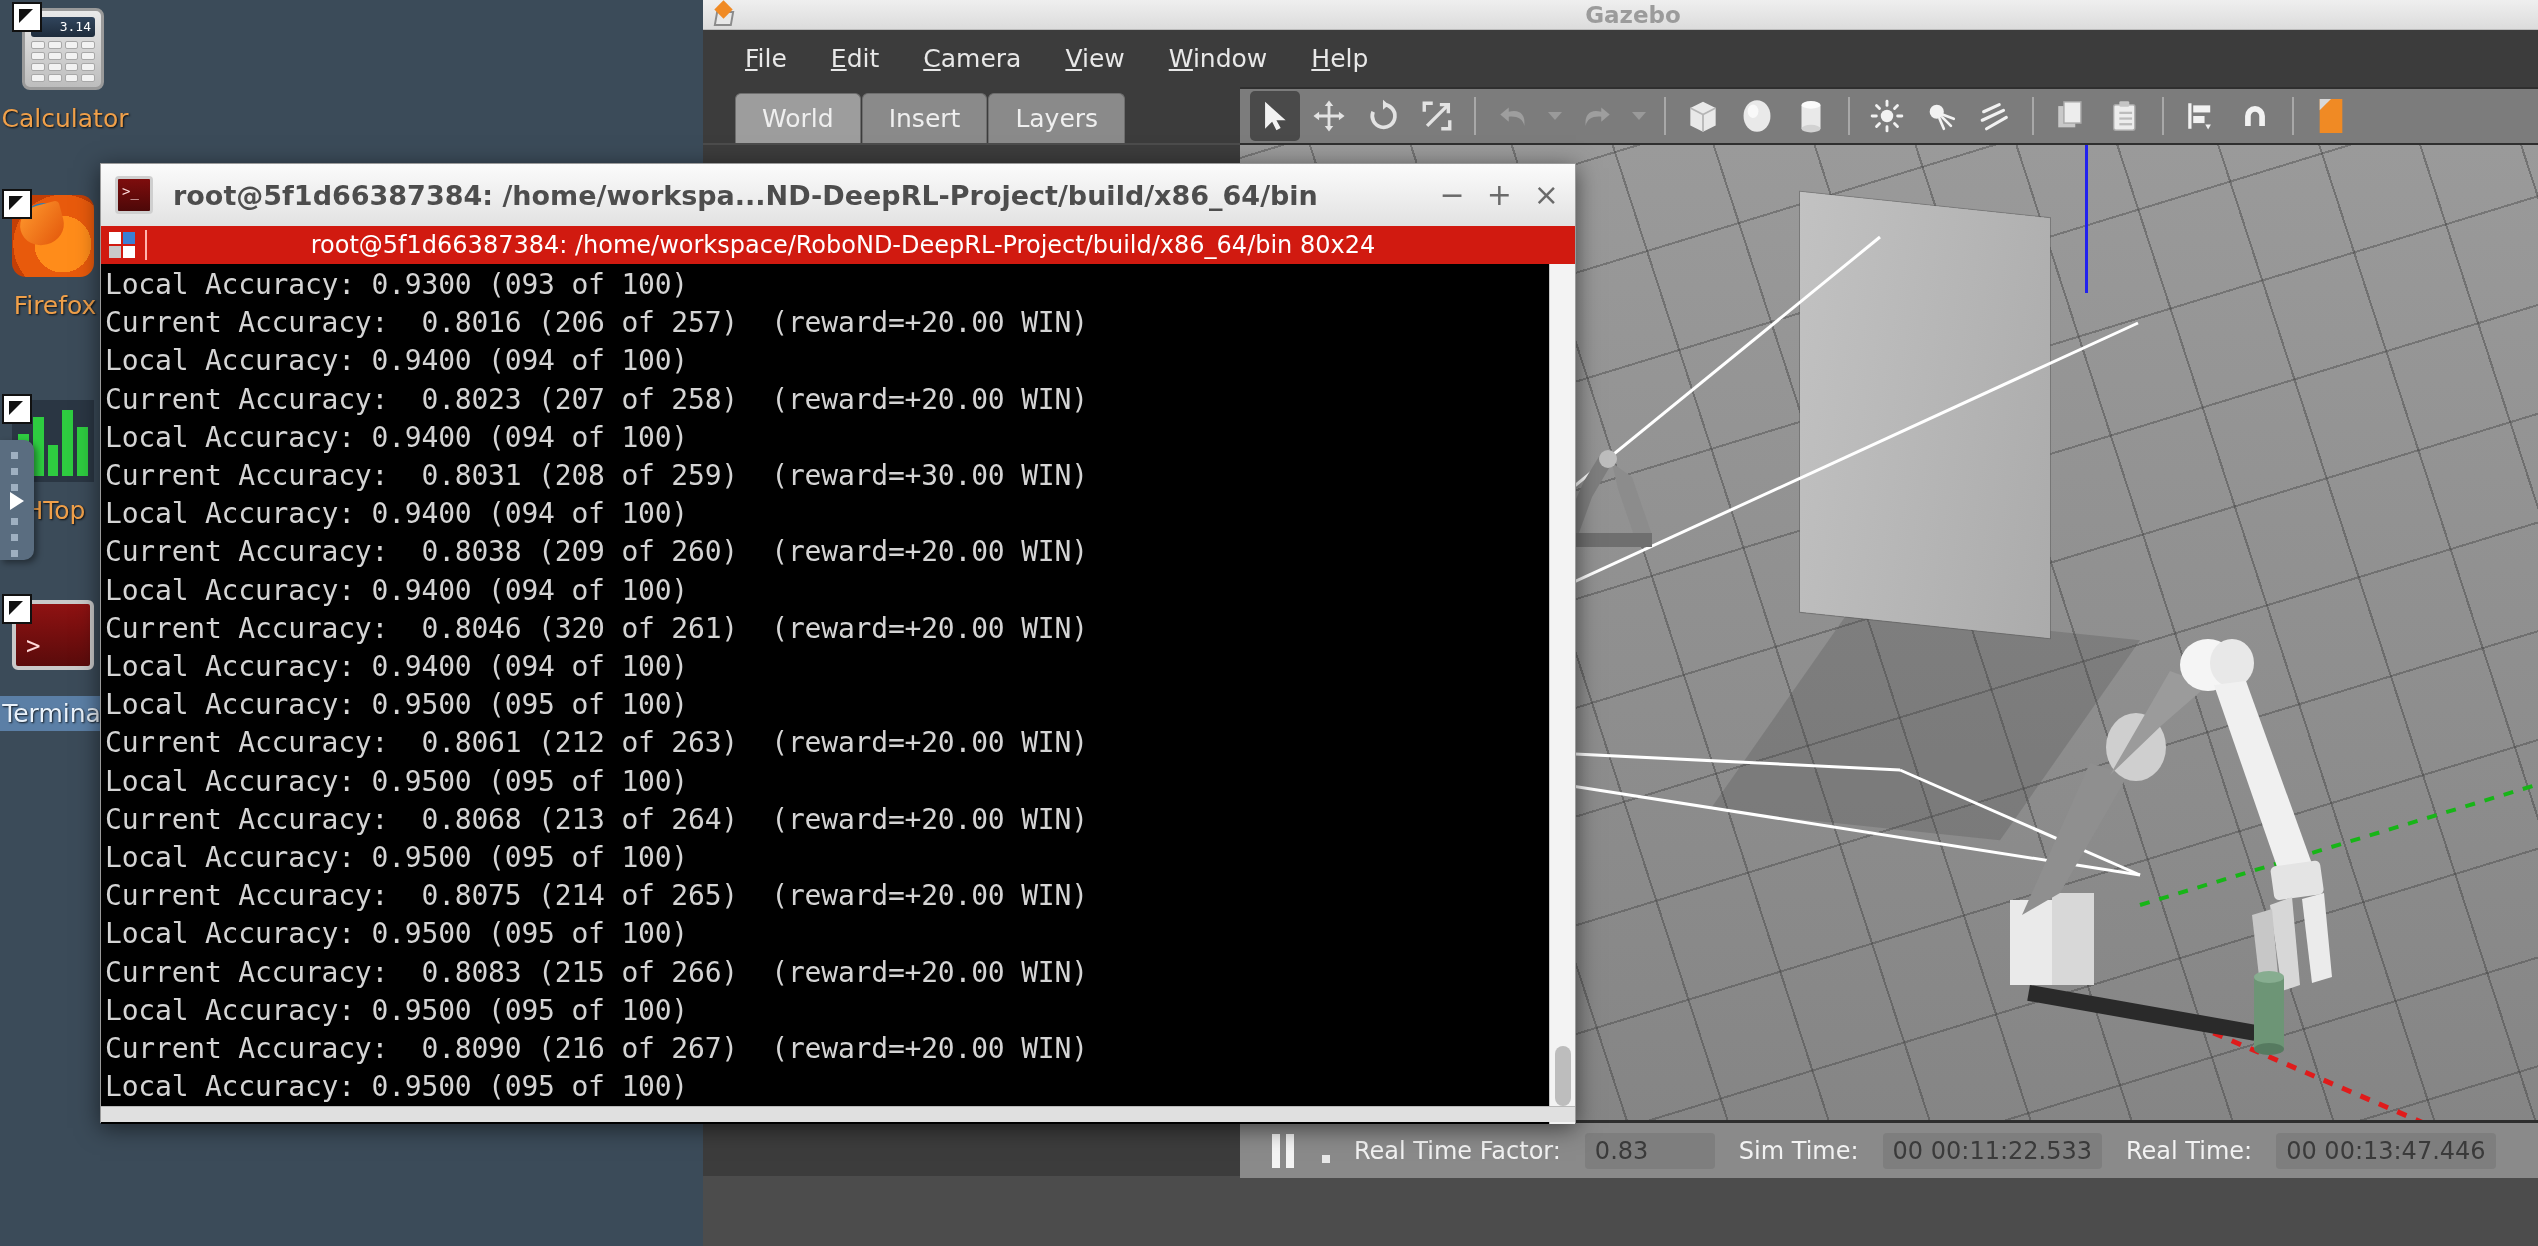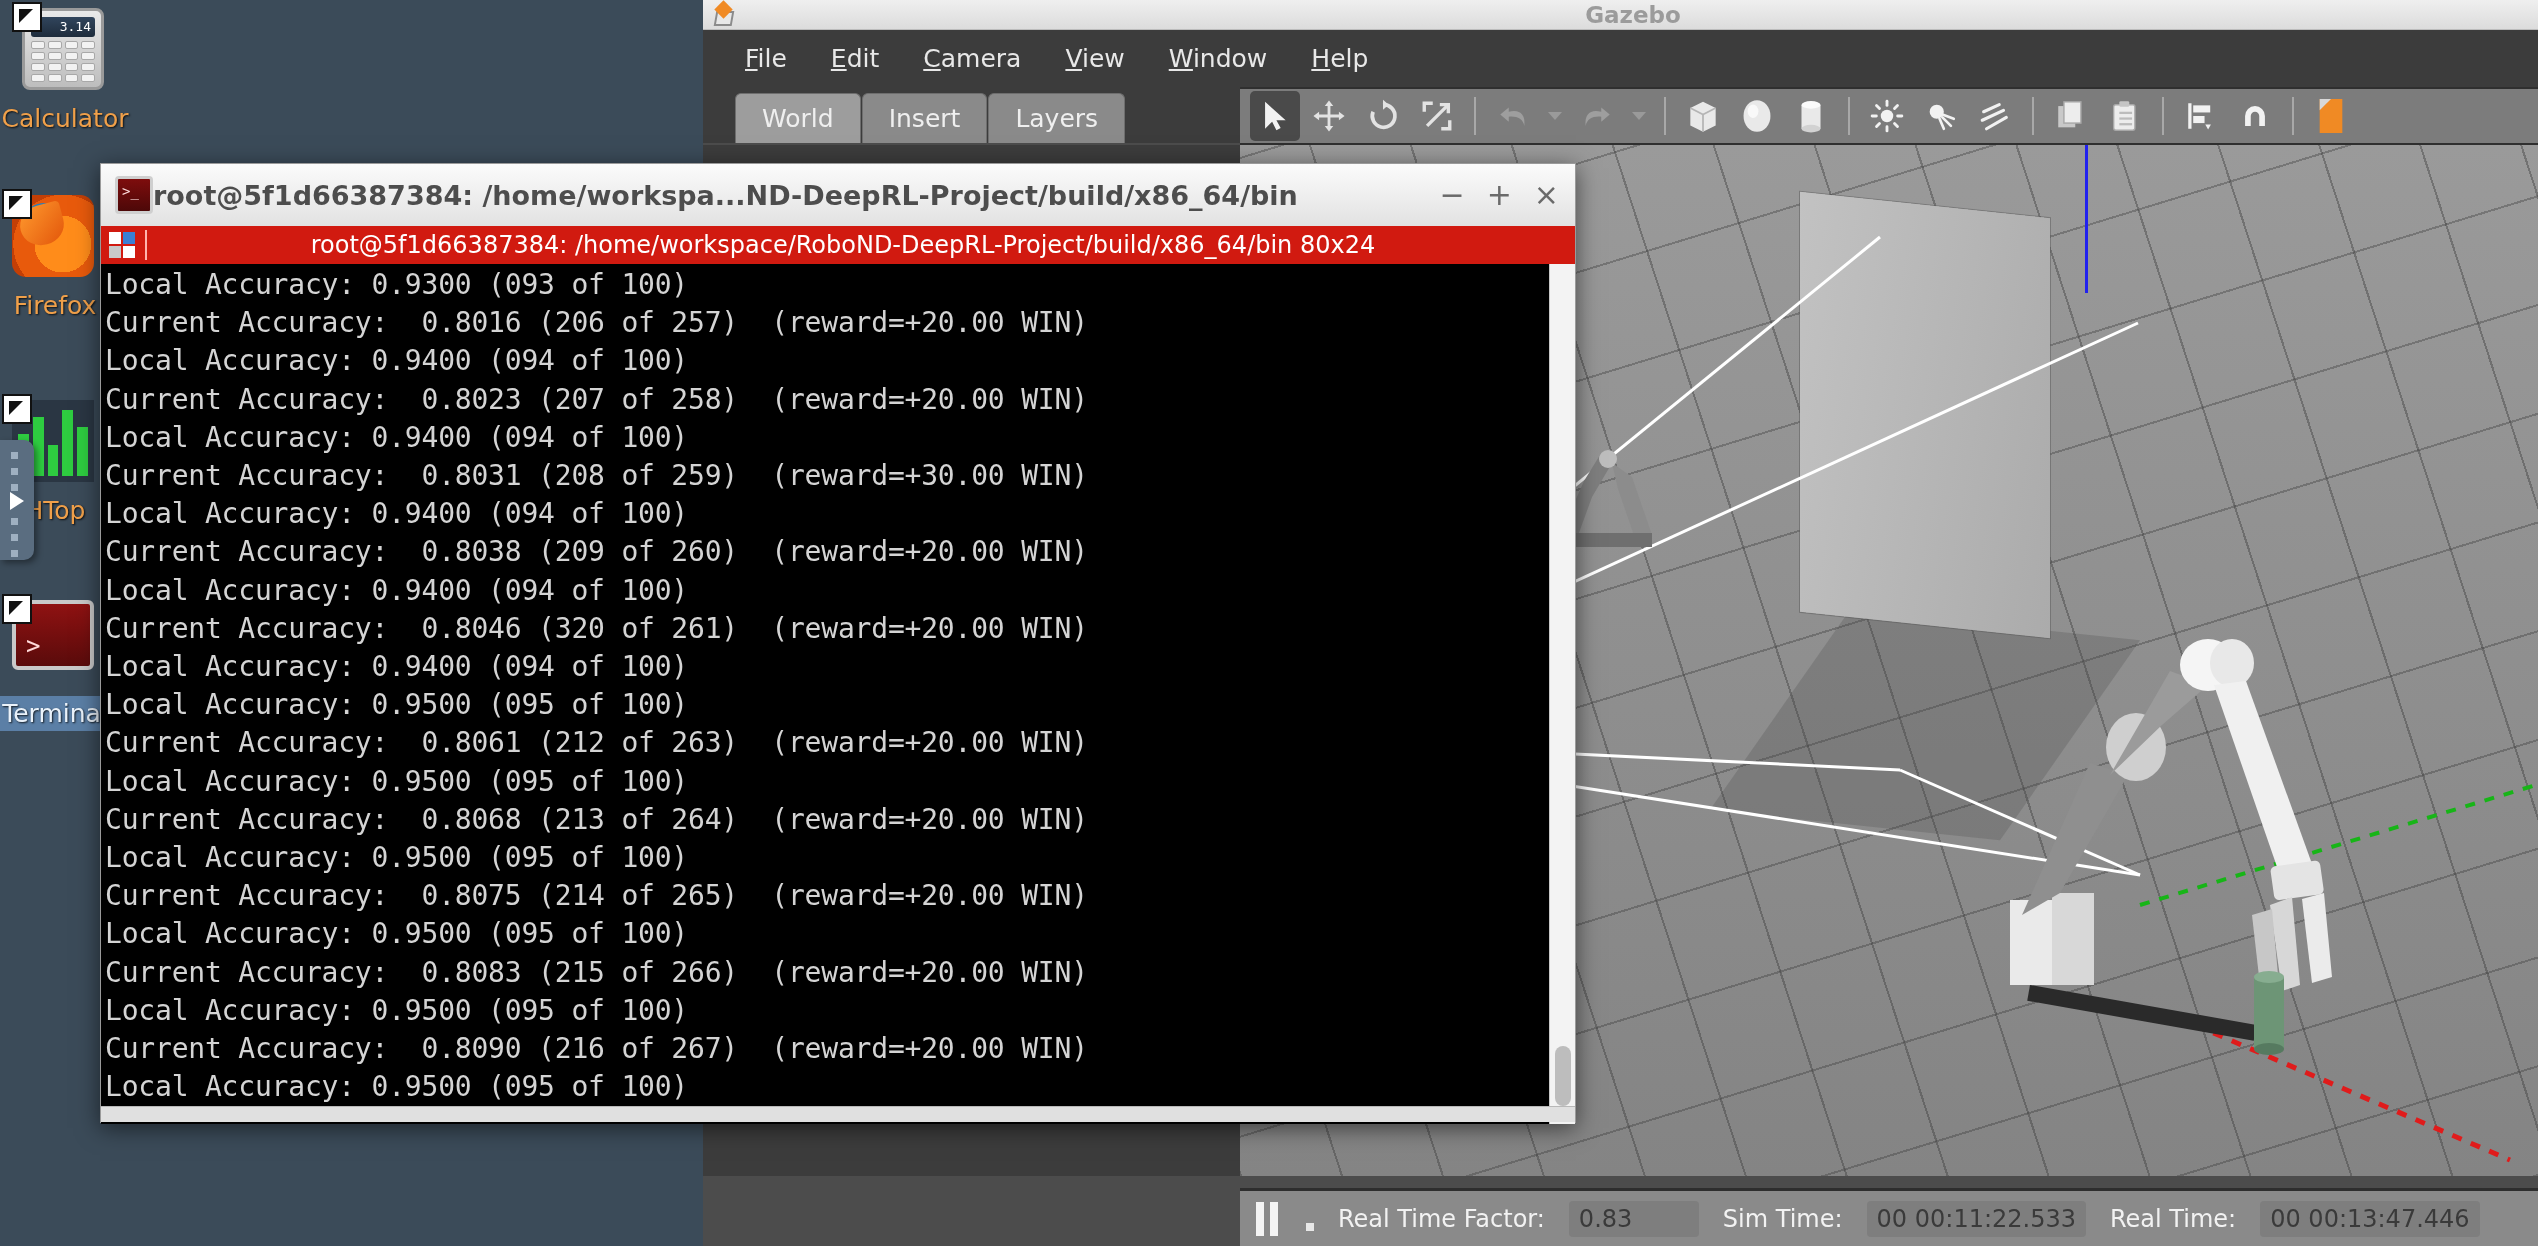--- a/index.html
+++ b/index.html
@@ -312,26 +312,26 @@
   #scene svg.frustum { position: absolute; inset: 0; }
   #scene .arm-svg { position: absolute; left: 700px; top: 340px; }
   #scene .axis-blue {
     position: absolute; left: 845px; top: 0; width: 3px; height: 148px;
     background: #2222ee;
   }
 
   
   #gz-status {
     position: absolute;
-    left: 537px; top: 1188px;
+    left: 537px; top: 1120px;
     width: 1298px; height: 58px;
     background: #8a8a8a;
     border-top: 3px solid #2e2e2e;
     display: flex; align-items: center;
-    padding-left: 16px;
+    padding-left: 32px;
     gap: 24px;
   }
   #gz-status .pause {
     width: 26px; height: 34px;
     display: flex; gap: 6px;
   }
   #gz-status .pause i { width: 8px; background: #f4f4f4; display: block; }
   #gz-status .dot { width: 8px; height: 8px; background: #e8e8e8; margin-top: 16px; }
   #gz-status .lbl {
     font-size: 24px; color: #f2f2f2;
@@ -372,20 +372,21 @@
     position: relative;
     flex: none;
   }
   #term-titlebar .ticon::after {
     content: ">_";
     position: absolute; left: 4px; top: 4px;
     color: #ffdede; font-size: 14px;
     font-family: "DejaVu Sans Mono", monospace;
   }
   #term-title {
+    margin-left: 20px;
     font-size: 27px; font-weight: bold;
     color: #4d4d4d;
     font-family: "DejaVu Sans", sans-serif;
     white-space: nowrap;
     overflow: hidden;
   }
   #term-winbtns {
     position: absolute; right: 16px; top: 0; bottom: 0;
     display: flex; align-items: center; gap: 22px;
   }

